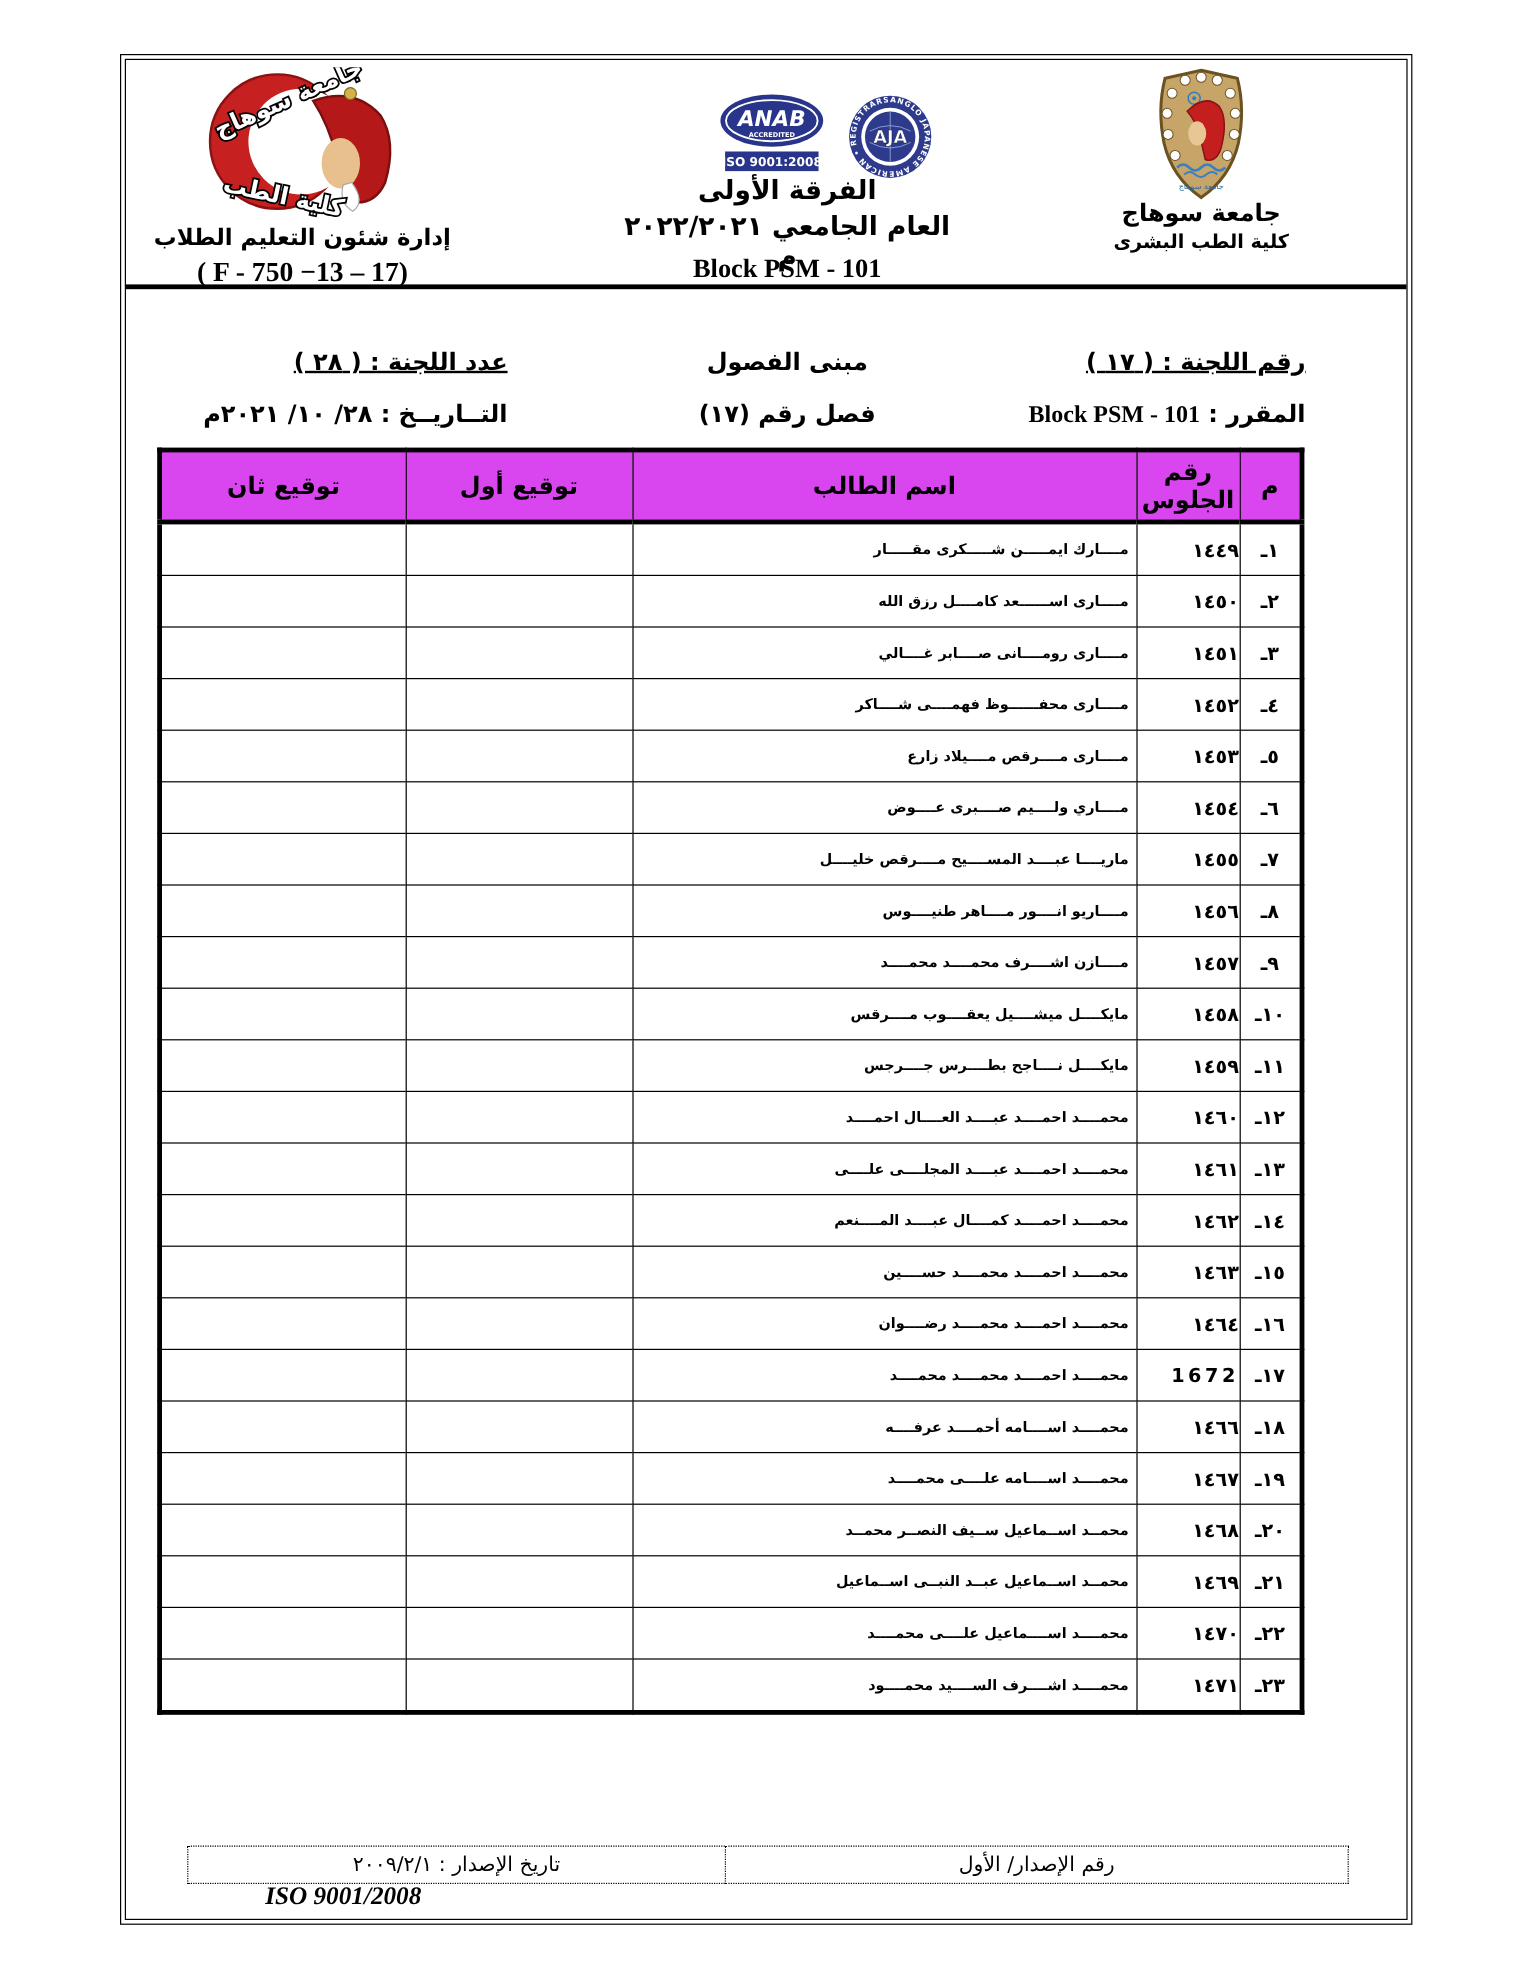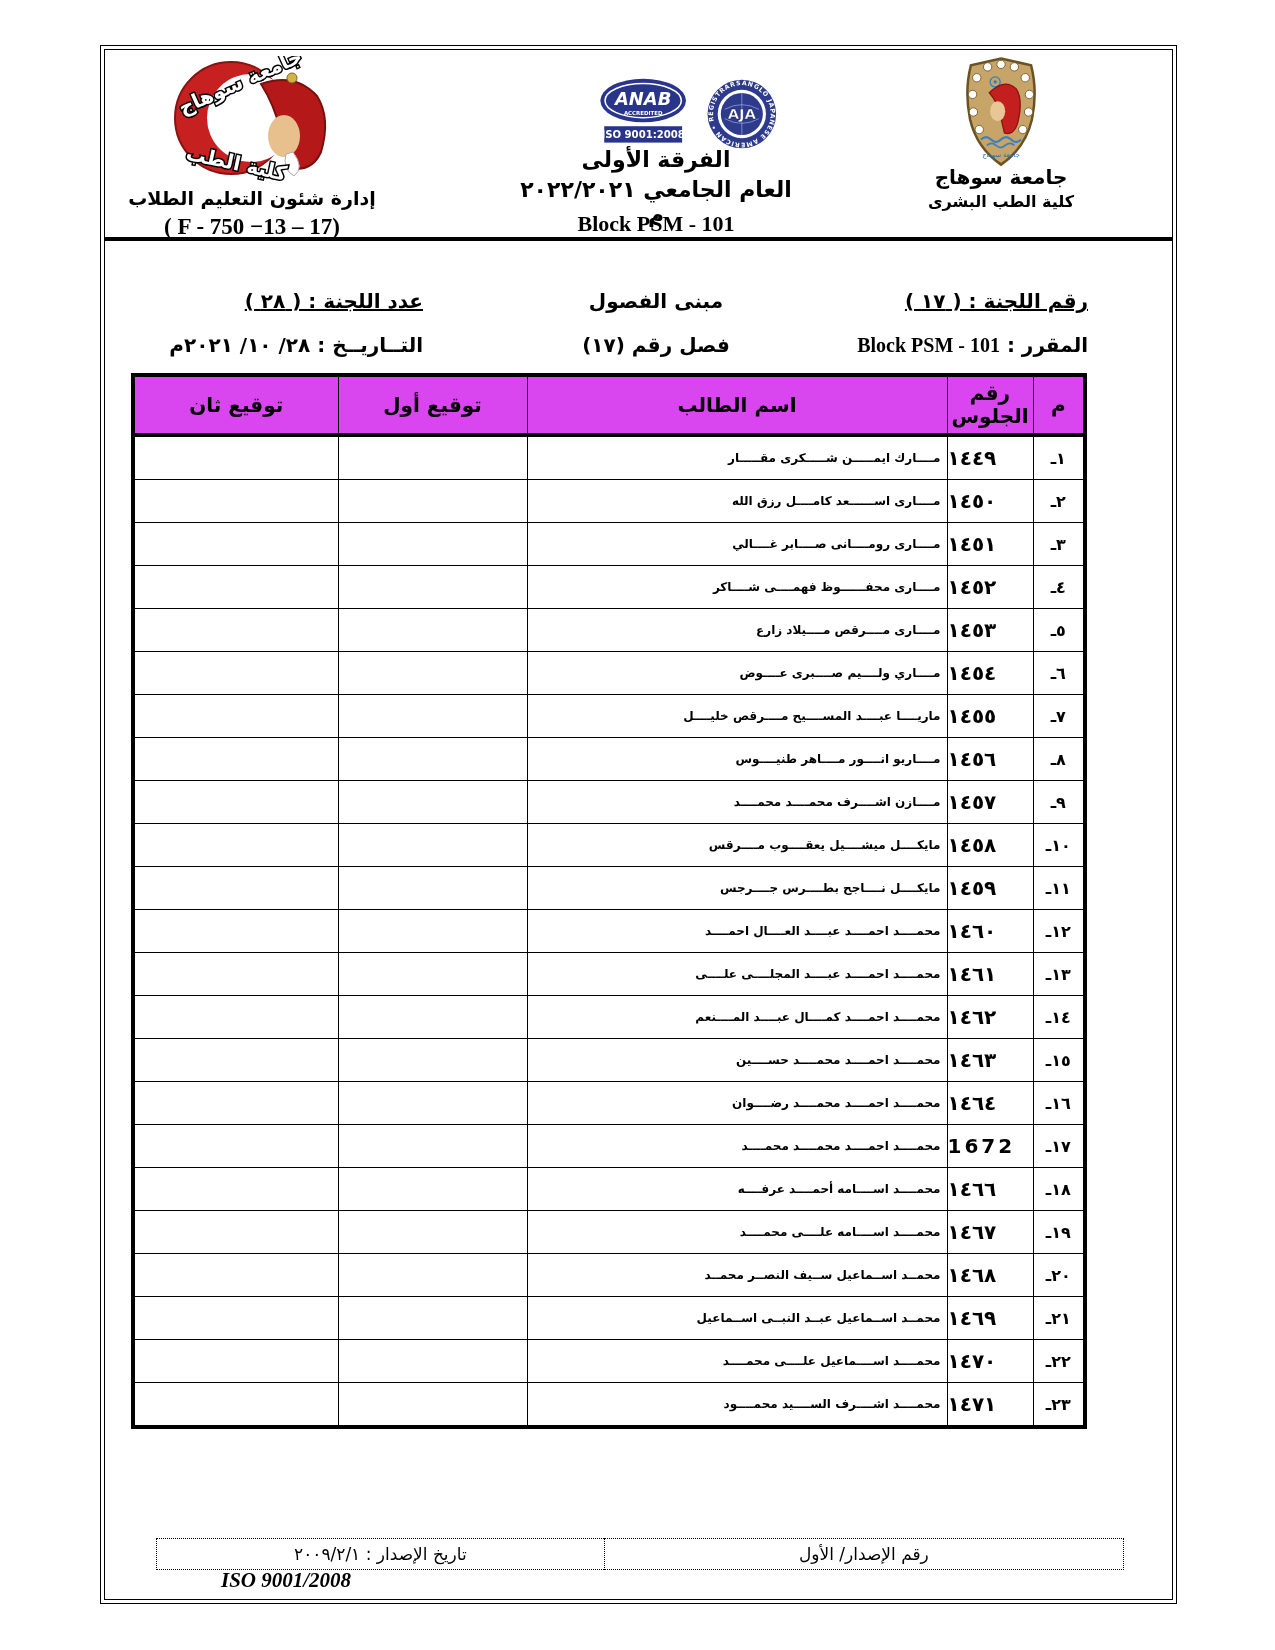--- a/index.html
+++ b/index.html
@@ -35,21 +35,21 @@
   .course-val{font-family:"Liberation Serif","DejaVu Serif",serif;}
 
   
   #roster{left:30px;top:327px;width:952px;border-collapse:collapse;direction:rtl;
           border:4px solid #000;table-layout:fixed;}
   #roster th{background:#d946ef;border:1px solid #000;border-bottom:4px solid #000;
              font-size:20px;font-weight:700;height:56px;padding:0 2px;}
   #roster td{border:1px solid #000;height:42px;padding:0;}
   .th-seat{white-space:pre-line;line-height:1.15;}
   .td-m{text-align:center;font-weight:700;font-size:16px;}
-  .td-seat{text-align:left;font-weight:700;font-size:20px;letter-spacing:3px;}
+  .td-seat{text-align:right;font-weight:700;font-size:16px;letter-spacing:3px;}
   .td-name{text-align:right;font-weight:700;font-size:12px;padding:0 6px 0 4px !important;
            white-space:nowrap;overflow:hidden;}
 
   
   #footer-table{left:55px;top:1492px;width:968px;border-collapse:collapse;direction:rtl;}
   #footer-table td{border:1px dotted #000;height:28px;text-align:center;font-size:17px;}
   #footer-iso{left:120px;top:1522px;font-size:21px;font-weight:700;font-style:italic;direction:ltr;}
 
   svg text{font-family:"DejaVu Sans",sans-serif;}
 </style>

